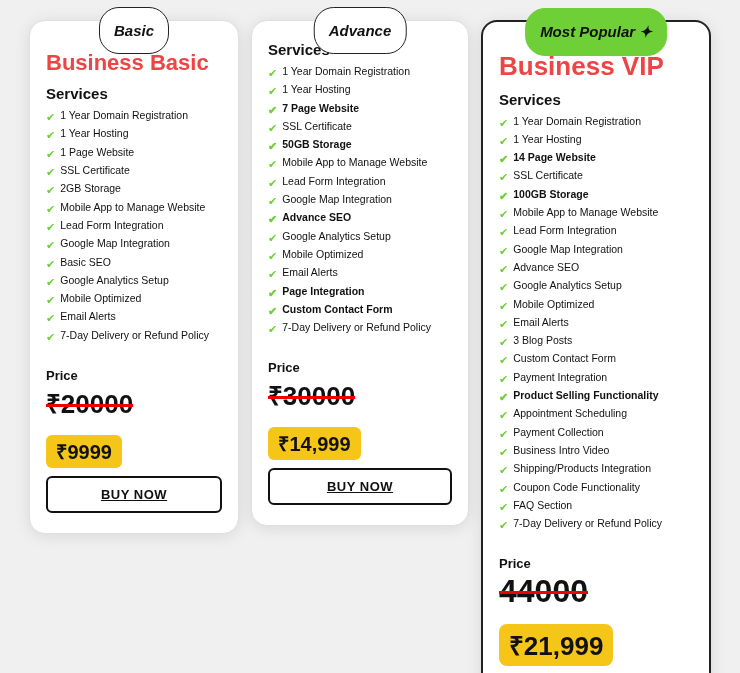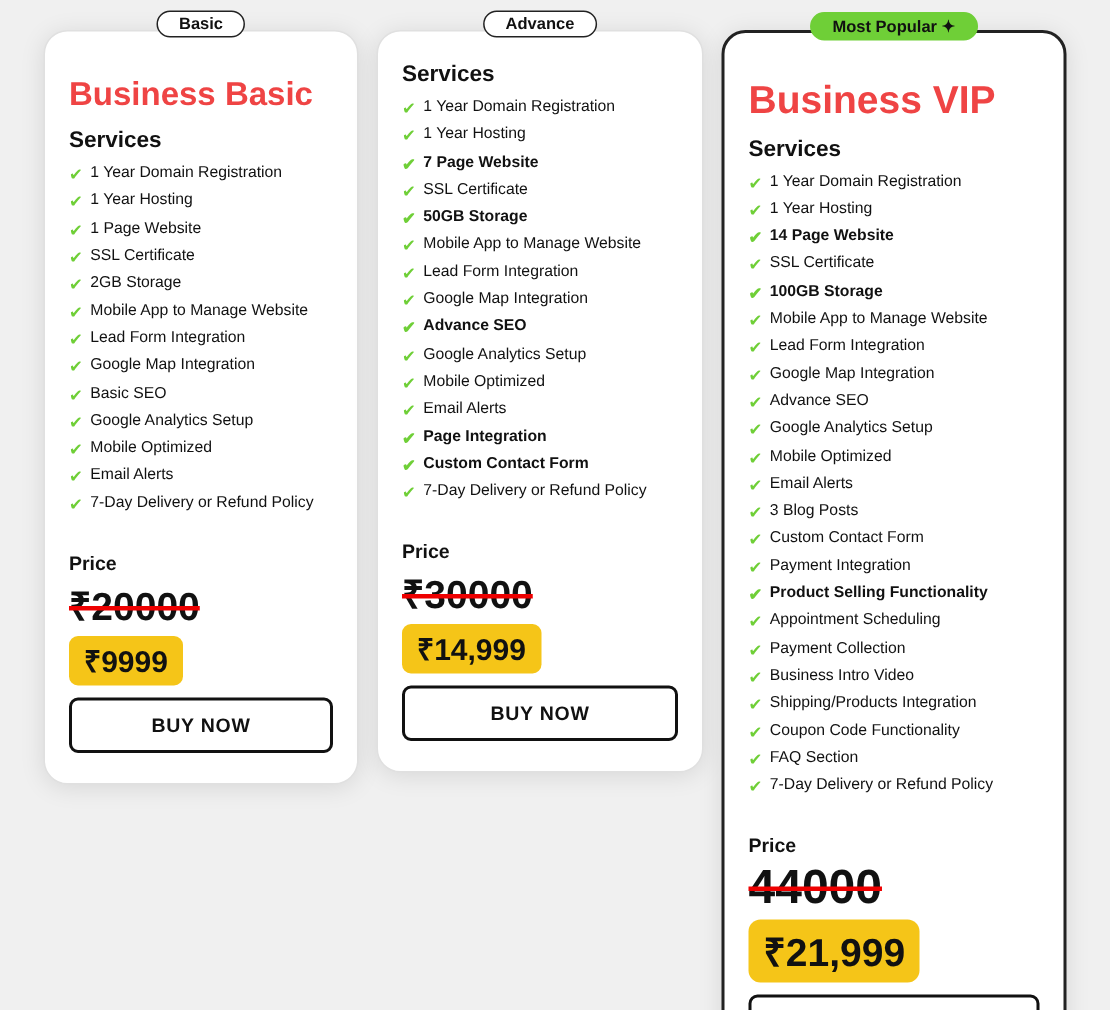--- a/index.html
+++ b/index.html
@@ -34,25 +34,26 @@
       border: 2.5px solid #222;
     }
     .card-badge {
       position: absolute;
       top: -14px;
       left: 50%;
       transform: translateX(-50%);
       background: #fff;
       border: 1.5px solid #222;
       border-radius: 20px;
-      padding: 2px 14px;
-      font-size: 11px;
+      padding: 14px 14px;
+      font-size: 15px;
       font-weight: 700;
       white-space: nowrap;
       color: #111;
+      font-style: italic;
     }
     .card-badge.popular {
       background: #6fcf37;
       border-color: #6fcf37;
       color: #111;
       display: flex;
       align-items: center;
       gap: 4px;
     }
     .card-title {
@@ -105,37 +106,38 @@
     }
     .card.vip .original-price { font-size: 32px; }
     .sale-price {
       background: #f5c518;
       color: #111;
       font-size: 20px;
       font-weight: 900;
       border-radius: 6px;
       padding: 3px 10px;
       display: inline-block;
-      margin-top: 3px;
+      margin-top: 14px;
       margin-bottom: 8px;
     }
     .card.vip .sale-price { font-size: 26px; border-radius: 8px; }
     .buy-btn {
       display: block;
       width: 100%;
       background: #fff;
       border: 2px solid #111;
       border-radius: 6px;
       padding: 9px 0;
       font-size: 13px;
       font-weight: 800;
       text-align: center;
       cursor: pointer;
       letter-spacing: 0.5px;
       color: #111;
+      text-decoration: underline;
     }
   </style>
 </head>
 <body>
 
 <div class="pricing-container">
 <div class="card basic">
       <div class="card-badge">Basic</div>
       <div class="card-title">Business Basic</div>
       <div class="services-label">Services</div>

